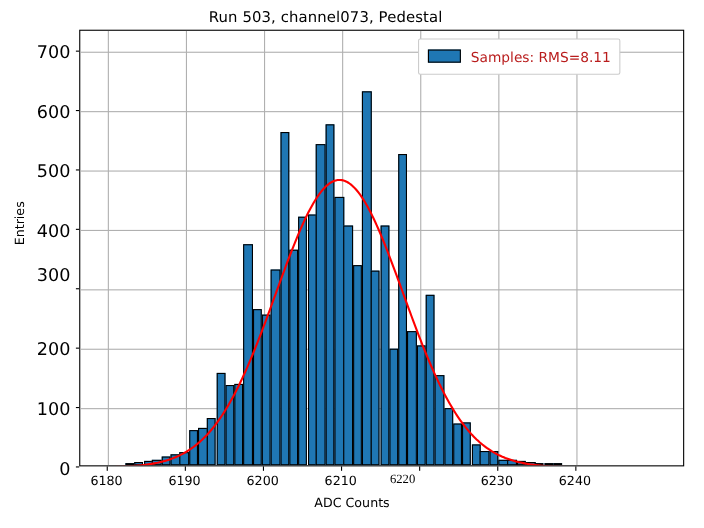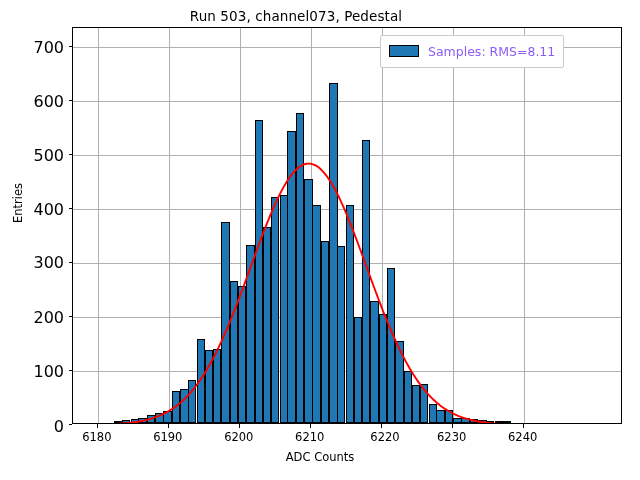--- a/index.html
+++ b/index.html
@@ -92,21 +92,21 @@
     box-sizing:border-box;
     margin-right:9px;
     flex:0 0 auto;
   }
   .legline{
     width:30px;height:0;
     border-top:1.8px solid #ff0000;
     margin-right:9px;
     flex:0 0 auto;
   }
-  .legtxt{font-size:12.5px;color:#8b5cf6;white-space:nowrap;}
+  .legtxt{font-size:12.5px;color:#b91c1c;white-space:nowrap;}
 </style>
 </head>
 <body>
 
 <div id="figure">
 
   <div id="title">Run 503, channel073, Pedestal</div>
 
   <div id="plot">
     <div id="gridlayer">
@@ -183,33 +183,33 @@
   <div id="ticklayer">
       <div class="xtick" style="left: 96.84px;"></div>
       <div class="xlab" style="left: 66.84px;">6180</div>
       <div class="xtick" style="left: 167.81px;"></div>
       <div class="xlab" style="left: 137.81px;">6190</div>
       <div class="xtick" style="left: 238.77px;"></div>
       <div class="xlab" style="left: 208.77px;">6200</div>
       <div class="xtick" style="left: 309.74px;"></div>
       <div class="xlab" style="left: 279.74px;">6210</div>
       <div class="xtick" style="left: 380.71px;"></div>
-      <div class="xlab" style="left: 355px;">6220</div>
+      <div class="xlab" style="left: 336px; font-family: Liberation Serif, serif;">6220</div>
       <div class="xtick" style="left: 451.68px;"></div>
       <div class="xlab" style="left: 421.68px;">6230</div>
       <div class="xtick" style="left: 522.65px;"></div>
       <div class="xlab" style="left: 492.65px;">6240</div>
       <div class="ytick" style="top: 424px;"></div>
       <div class="ylab" style="top: 416.5px;">0</div>
       <div class="ytick" style="top: 369.99px;"></div>
       <div class="ylab" style="top: 362.49px;">100</div>
       <div class="ytick" style="top: 315.97px;"></div>
       <div class="ylab" style="top: 308.47px;">200</div>
       <div class="ytick" style="top: 261.96px;"></div>
-      <div class="ylab" style="top: 253px;">300</div>
+      <div class="ylab" style="top: 240px;">300</div>
       <div class="ytick" style="top: 207.95px;"></div>
       <div class="ylab" style="top: 200.45px;">400</div>
       <div class="ytick" style="top: 153.93px;"></div>
       <div class="ylab" style="top: 146.43px;">500</div>
       <div class="ytick" style="top: 99.92px;"></div>
       <div class="ylab" style="top: 92.42px;">600</div>
       <div class="ytick" style="top: 45.9px;"></div>
       <div class="ylab" style="top: 38.4px;">700</div>
     </div>
 

